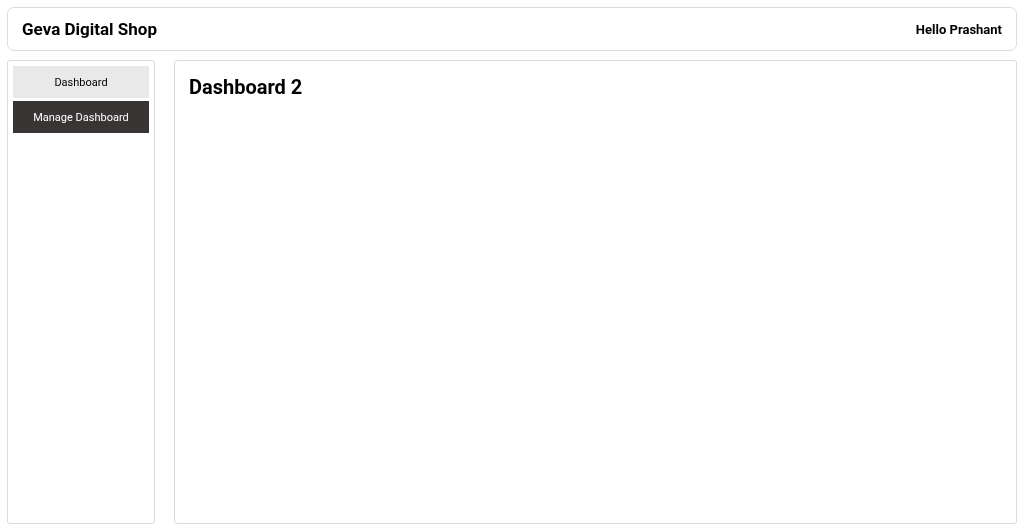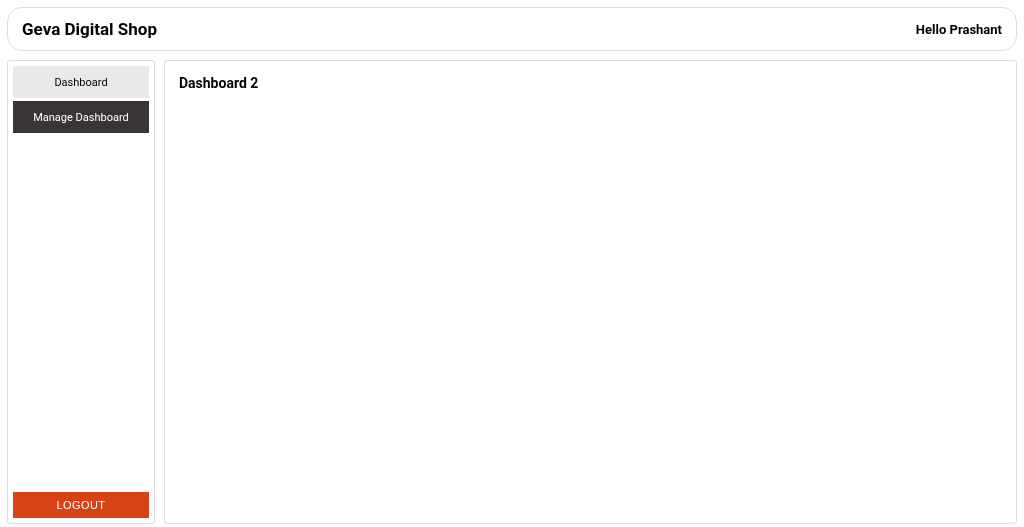--- a/index.html
+++ b/index.html
@@ -11,21 +11,21 @@
     body {
       font-family: -apple-system, BlinkMacSystemFont, "Segoe UI", Roboto, Helvetica, Arial, sans-serif;
       background: #ffffff;
       width: 1024px;
       height: 527px;
       padding: 7px;
     }
 
     .header {
       border: 1px solid #dcdcdc;
-      border-radius: 15px;
+      border-radius: 7px;
       padding: 11px 14px;
       display: flex;
       justify-content: space-between;
       align-items: center;
       background: #fff;
     }
 
     .header-title {
       font-size: 17px;
       font-weight: 700;
@@ -34,21 +34,21 @@
 
     .header-greeting {
       font-size: 13px;
       font-weight: 700;
       color: #000;
       text-align: right;
     }
 
     .body-wrap {
       display: flex;
-      gap: 9px;
+      gap: 19px;
       margin-top: 9px;
       height: calc(100% - 49px);
     }
 
     .sidebar {
       width: 148px;
       border: 1px solid #dcdcdc;
       border-radius: 3px;
       background: #fff;
       display: flex;
@@ -97,21 +97,21 @@
 
     .main {
       flex: 1;
       border: 1px solid #dcdcdc;
       border-radius: 3px;
       background: #fff;
       padding: 14px;
     }
 
     .page-title {
-      font-size: 14px;
+      font-size: 20px;
       font-weight: 700;
       color: #000;
     }
   </style>
 </head>
 <body>
 
 <header class="header">
   <div class="header-title">Geva Digital Shop</div>
   <div class="header-greeting">Hello Prashant</div>
@@ -121,22 +121,19 @@
 
   <aside class="sidebar">
     <nav class="sidebar-nav">
       <div class="sidebar-item active">
         <span>Dashboard</span>
       </div>
       <div class="sidebar-item inactive">
         <span>Manage Dashboard</span>
       </div>
     </nav>
-    <button class="logout-button">
-      <span>LOGOUT</span>
-    </button>
   </aside>
 
   <main class="main">
     <h1 class="page-title">Dashboard 2</h1>
   </main>
 
 </div>
 
 </body></html>

